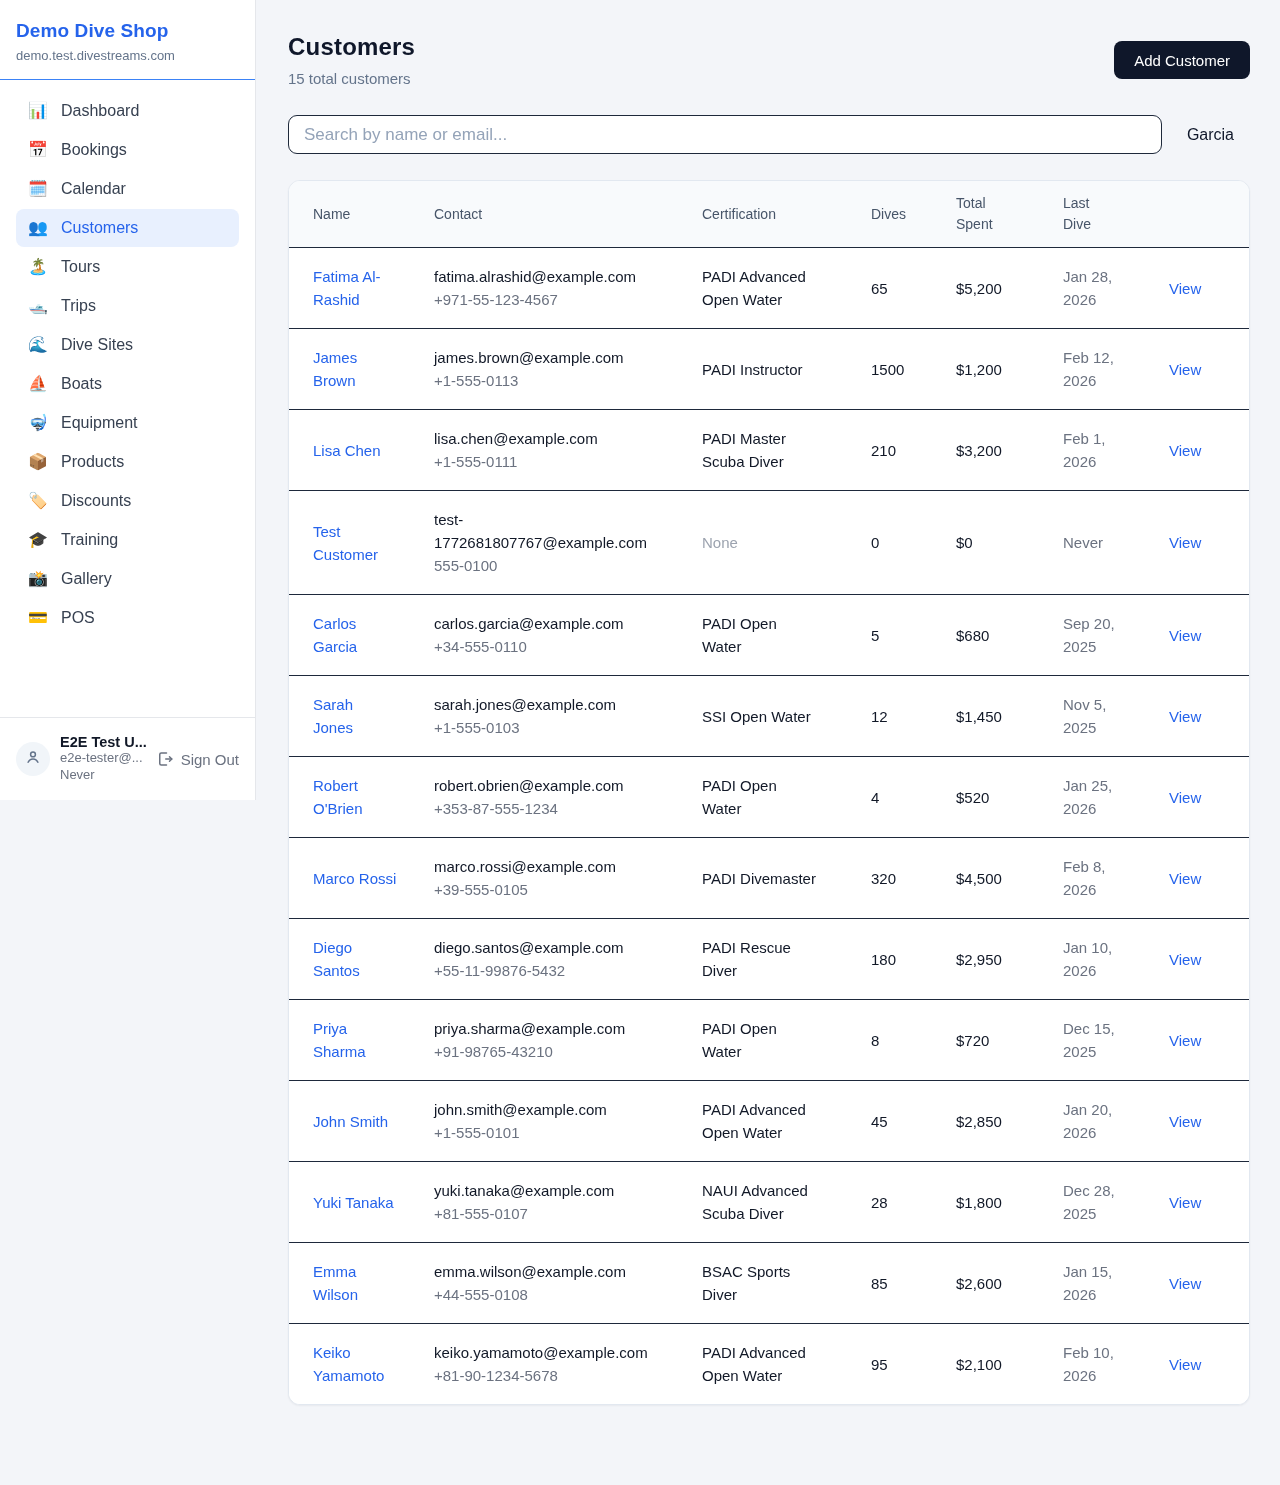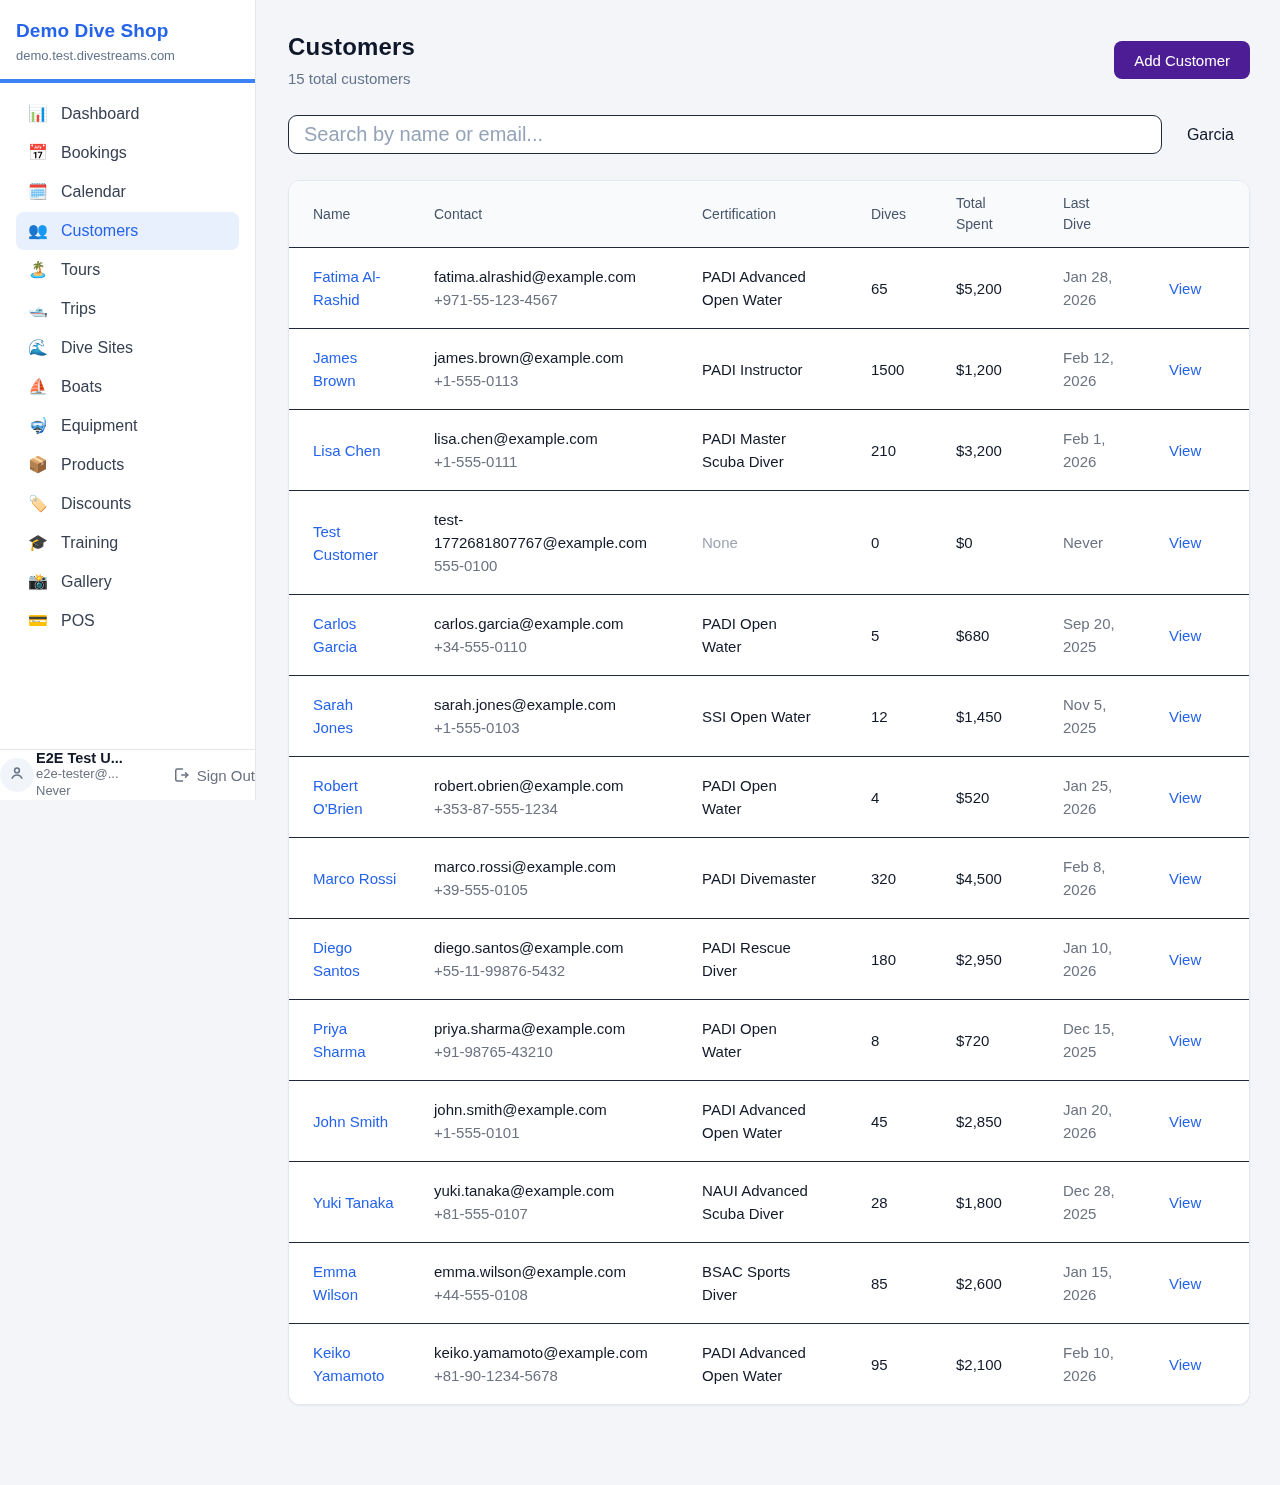--- a/index.html
+++ b/index.html
@@ -13,65 +13,65 @@
   }
   .page { display:flex; align-items:flex-start; width:1280px; }
 
   
   .sidebar {
     width:256px; min-width:256px; height:800px;
     background:#ffffff;
     border-right:1px solid #e5e7eb;
     display:flex; flex-direction:column;
   }
-  .sidebar-header { padding:20px 16px 16px 16px; border-bottom:4px solid #3b82f6; }
+  .sidebar-header { padding:20px 16px 16px 16px; border-bottom:1px solid #3b82f6; }
   .shop-name { color:#2563eb; font-size:19px; font-weight:700; letter-spacing:.1px; }
   .shop-domain { color:#64748b; font-size:13px; margin-top:6px; }
   .nav { padding:12px 16px 0 16px; }
   .nav-item {
     display:flex; align-items:center; gap:13px;
     padding:10px 12px; border-radius:8px;
     font-size:16px; color:#374151; cursor:pointer;
     margin-bottom:1px;
   }
   .nav-item .icon { width:20px; font-size:16px; line-height:1; text-align:center; }
   .nav-item.active { background:#e8f0fe; color:#2563eb; font-weight:500; }
   .sidebar-user {
     margin-top:auto;
     border-top:1px solid #e5e7eb;
-    display:flex; align-items:center; gap:2px;
+    padding:16px; display:flex; align-items:center; gap:10px;
   }
   .avatar {
     width:34px; height:34px; min-width:34px; border-radius:50%;
     background:#f1f5f9; display:flex; align-items:center; justify-content:center;
   }
   .user-info { flex:1; min-width:0; }
   .user-name { font-size:14.5px; font-weight:700; color:#111827; white-space:nowrap; }
   .user-email,.user-role { font-size:13px; color:#6b7280; white-space:nowrap; line-height:1.3; }
   .signout {
     display:flex; align-items:center; gap:7px;
     background:none; border:none; color:#6b7280; font-size:15px;
     font-family:inherit; cursor:pointer; white-space:nowrap;
   }
 
   
   .main { flex:1; padding:33px 32px 0 32px; }
   .main-header { display:flex; justify-content:space-between; align-items:flex-start; }
   .page-title { font-size:24px; font-weight:700; color:#0f172a; letter-spacing:.2px; }
   .page-subtitle { font-size:15px; color:#64748b; margin-top:9px; }
   .btn-primary {
-    background:#4c1d95; color:#fff; border:none; border-radius:8px;
+    background:#0f172a; color:#fff; border:none; border-radius:8px;
     height:38px; padding:0 20px; font-size:15px; font-weight:500;
     font-family:inherit; cursor:pointer; margin-top:8px;
   }
   .search-row { display:flex; align-items:center; margin-top:28px; }
   .search-input {
     flex:1; height:39px; background:#fff;
     border:1.5px solid #1e293b; border-radius:9px;
-    padding:0 15px; font-size:20px; font-family:inherit; color:#111827; outline:none;
+    padding:0 15px; font-size:17px; font-family:inherit; color:#111827; outline:none;
   }
   .search-input::placeholder { color:#94a3b8; }
   .btn-search {
     background:none; border:none; color:#0f172a; font-size:16px;
     font-family:inherit; cursor:pointer; padding:0 16px 0 25px;
   }
 
   
   .table-card {
     margin-top:26px; background:#fff;

